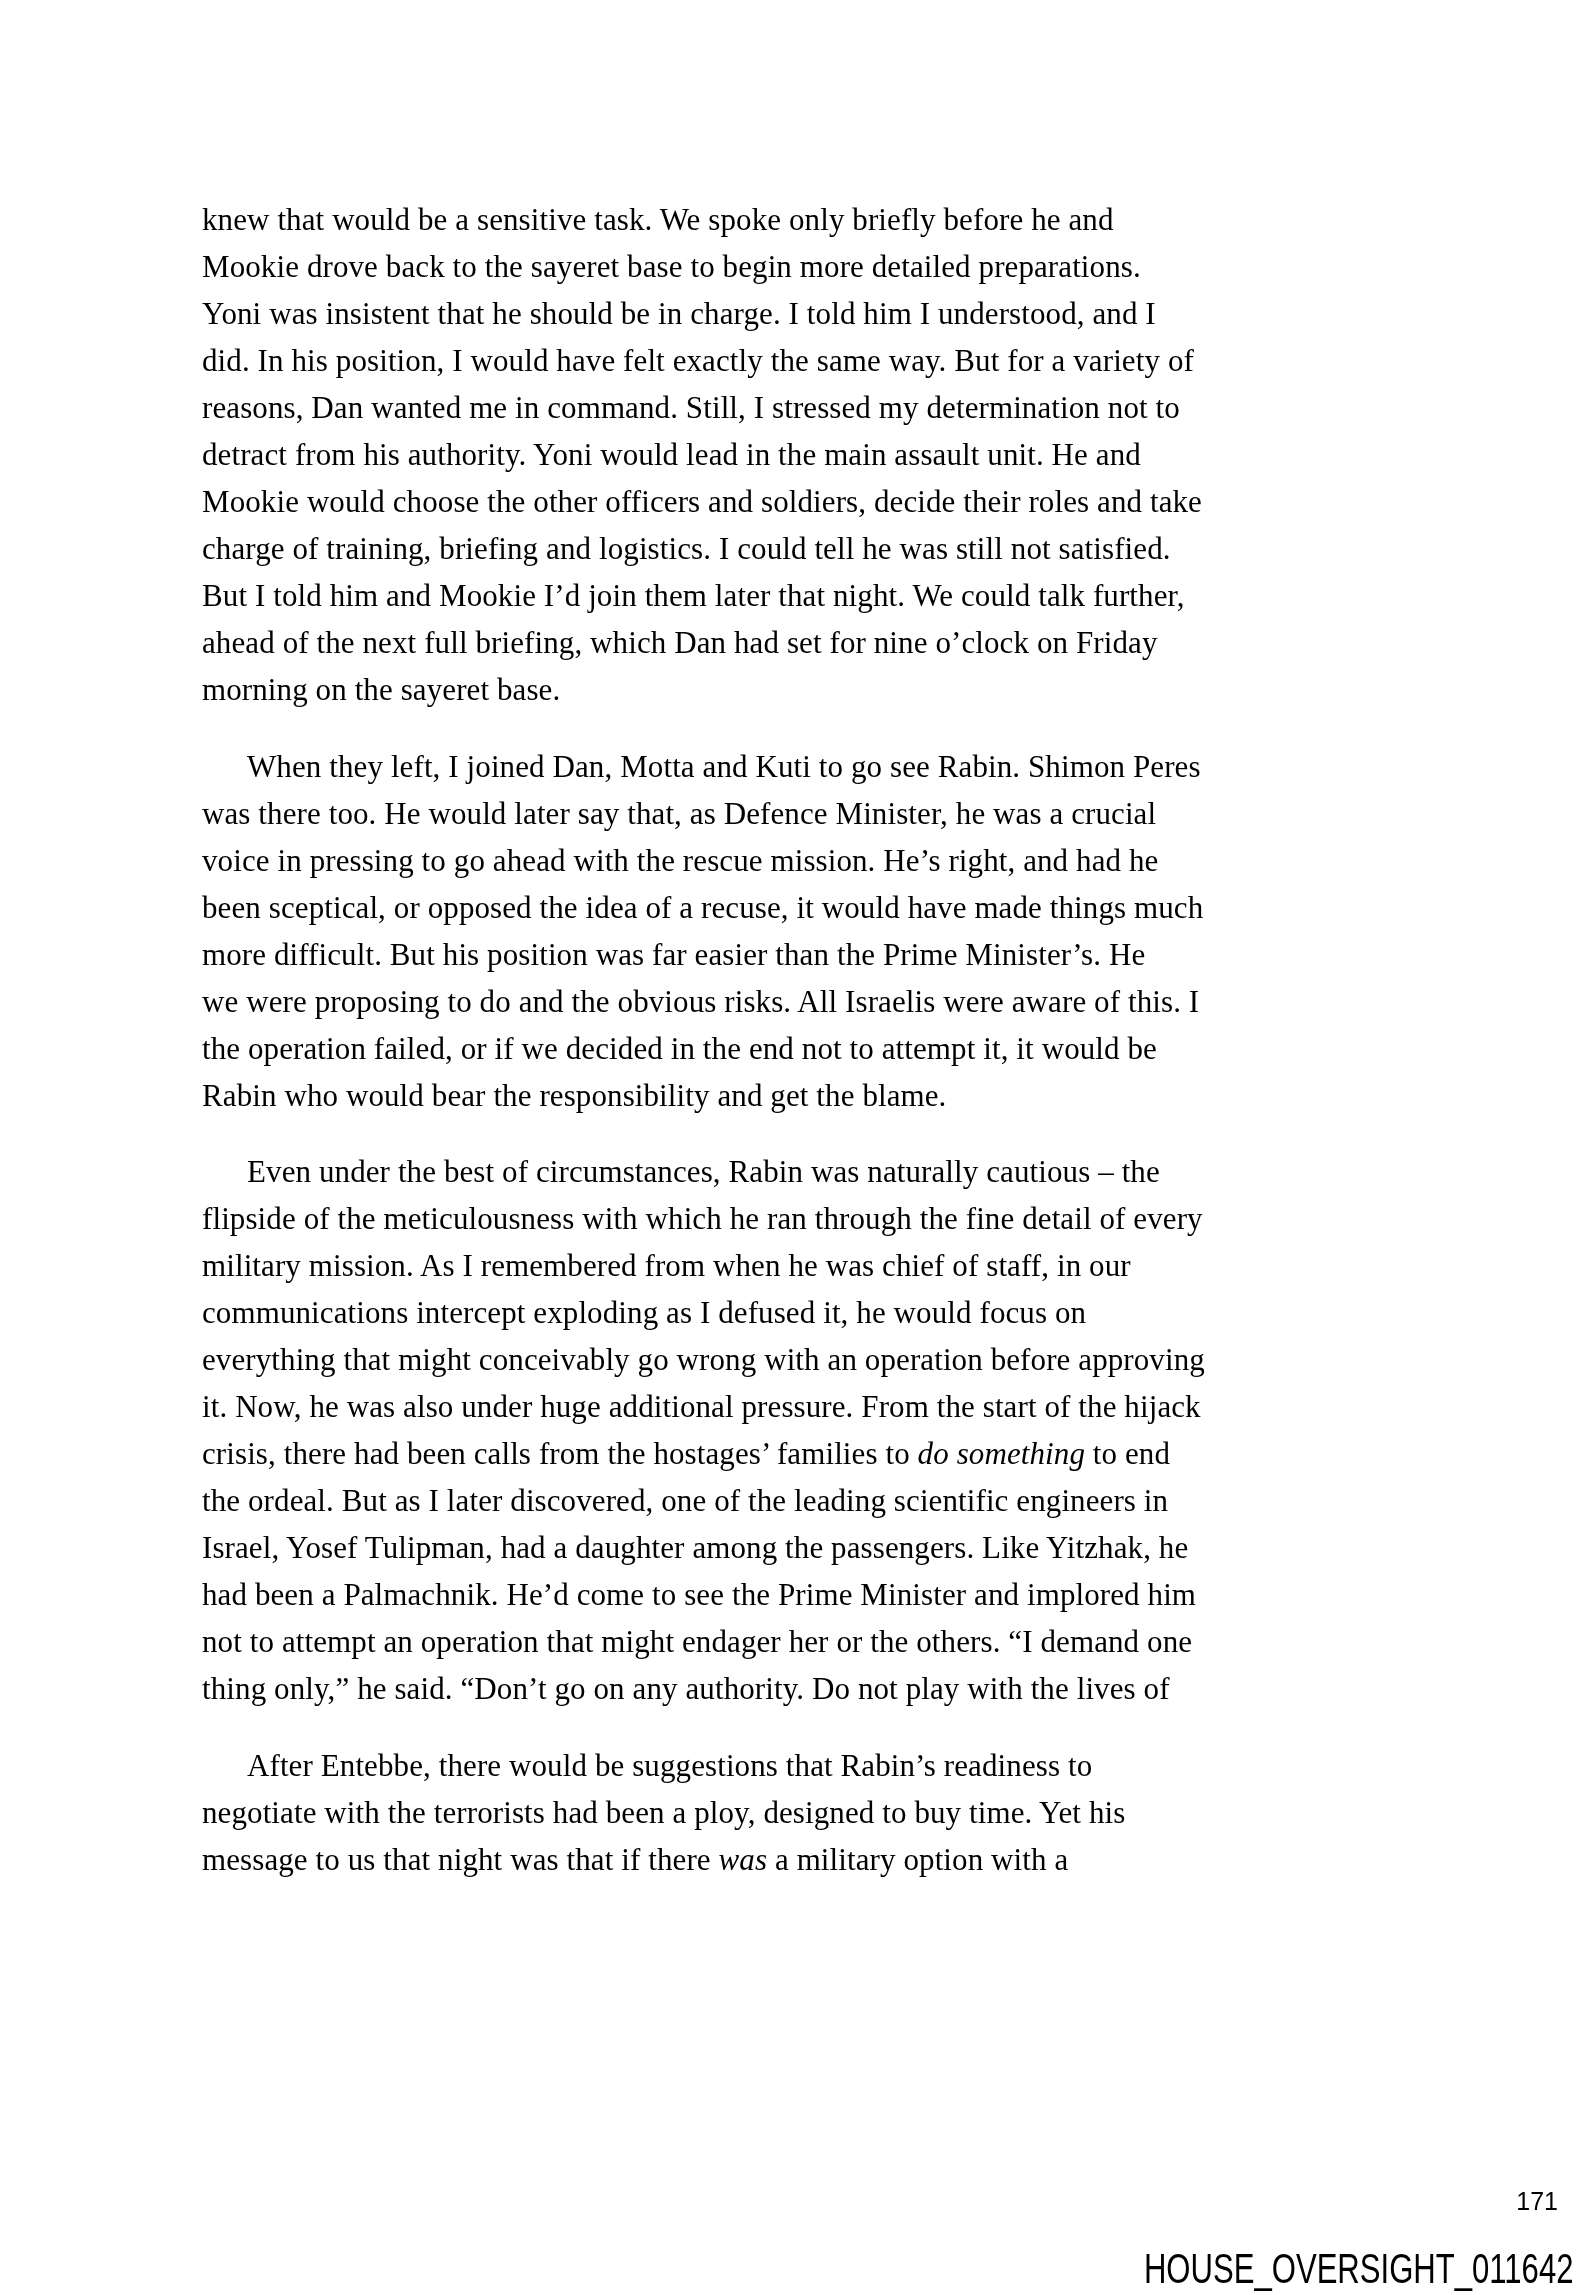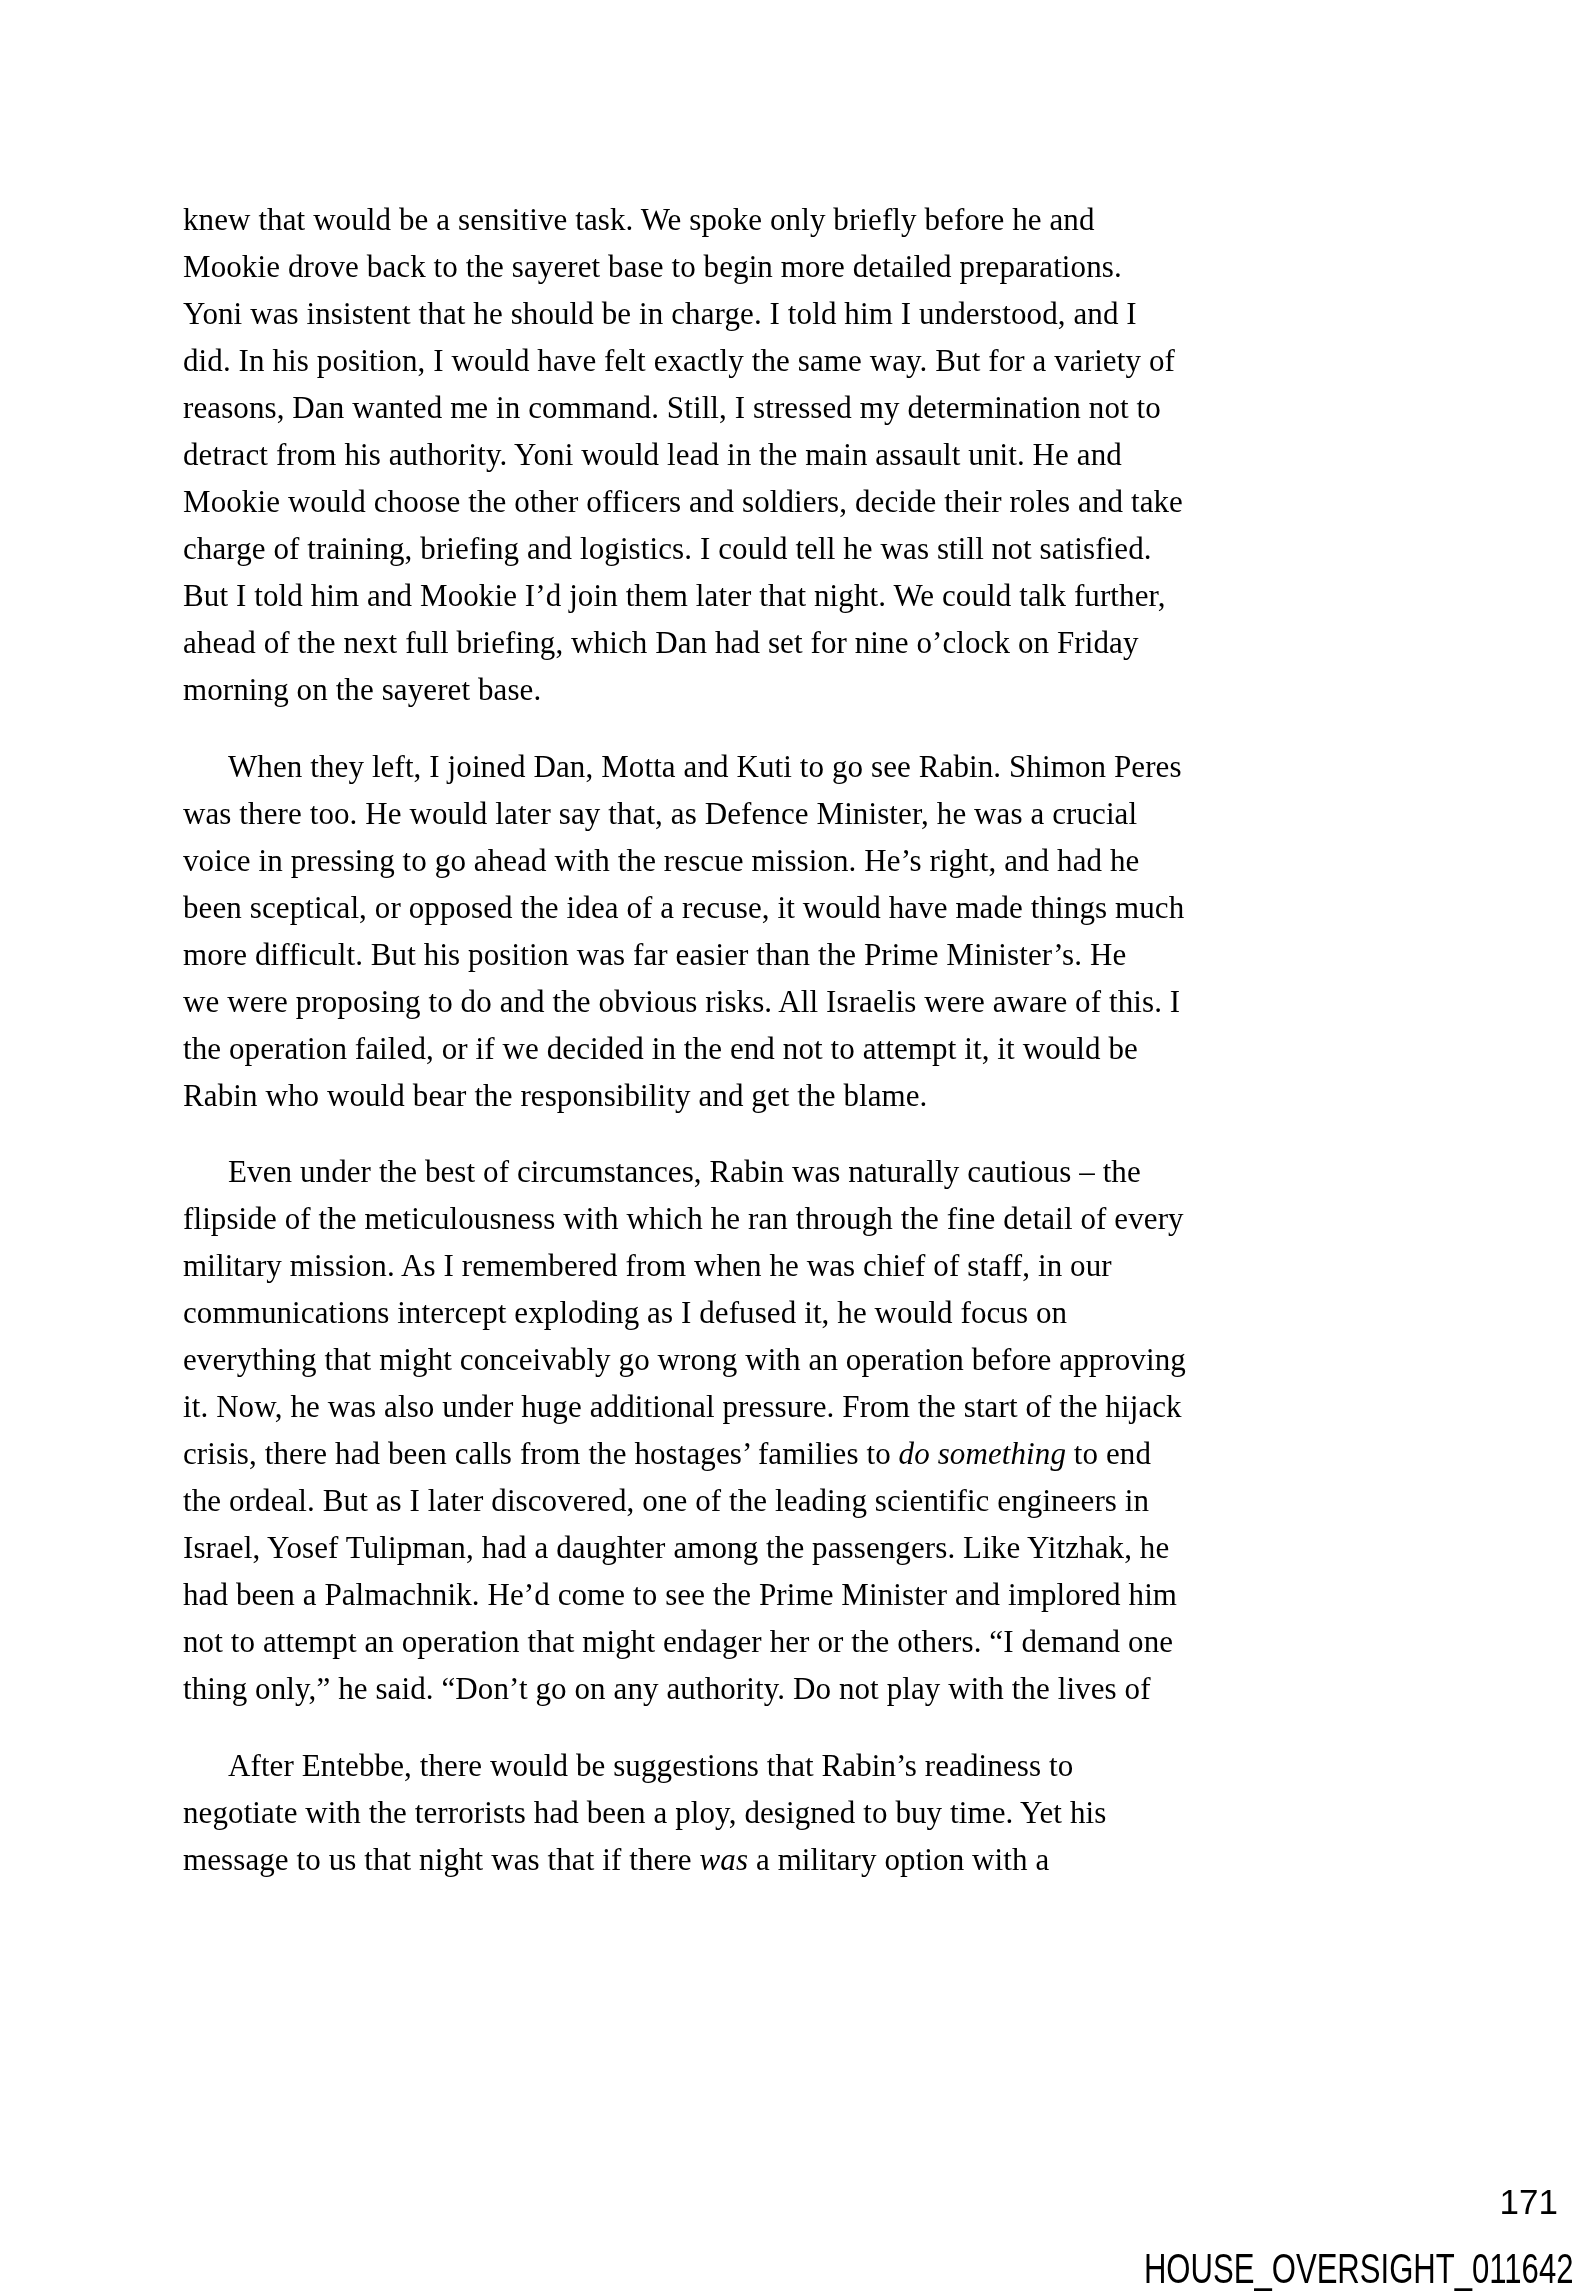--- a/index.html
+++ b/index.html
@@ -10,21 +10,21 @@
   body {
     position: relative;
     width: 1591px;
     height: 2295px;
     overflow: hidden;
     font-family: "Liberation Serif", serif;
     color: #000000;
   }
   .text-block {
     position: absolute;
-    left: 183px;
+    left: 202px;
     top: 196px;
     width: 1239px;
   }
   .para {
     margin: 0 0 29.5px 0;
   }
   .para:last-child { margin-bottom: 0; }
   .line {
     white-space: nowrap;
     height: 47px;
@@ -35,21 +35,21 @@
   .para.indent .line:first-child {
     text-indent: 45px;
   }
   .line em {
   }
   .page-number {
     position: absolute;
     top: 2182px;
     right: 33px;
     font-family: "Liberation Sans", sans-serif;
-    font-size: 35px;
+    font-size: 25px;
     line-height: 39px;
     color: #000000;
   }
   .bates-stamp {
     position: absolute;
     top: 2246px;
     right: 18px;
     font-family: "Liberation Sans", sans-serif;
     font-size: 42px;
     line-height: 46px;

